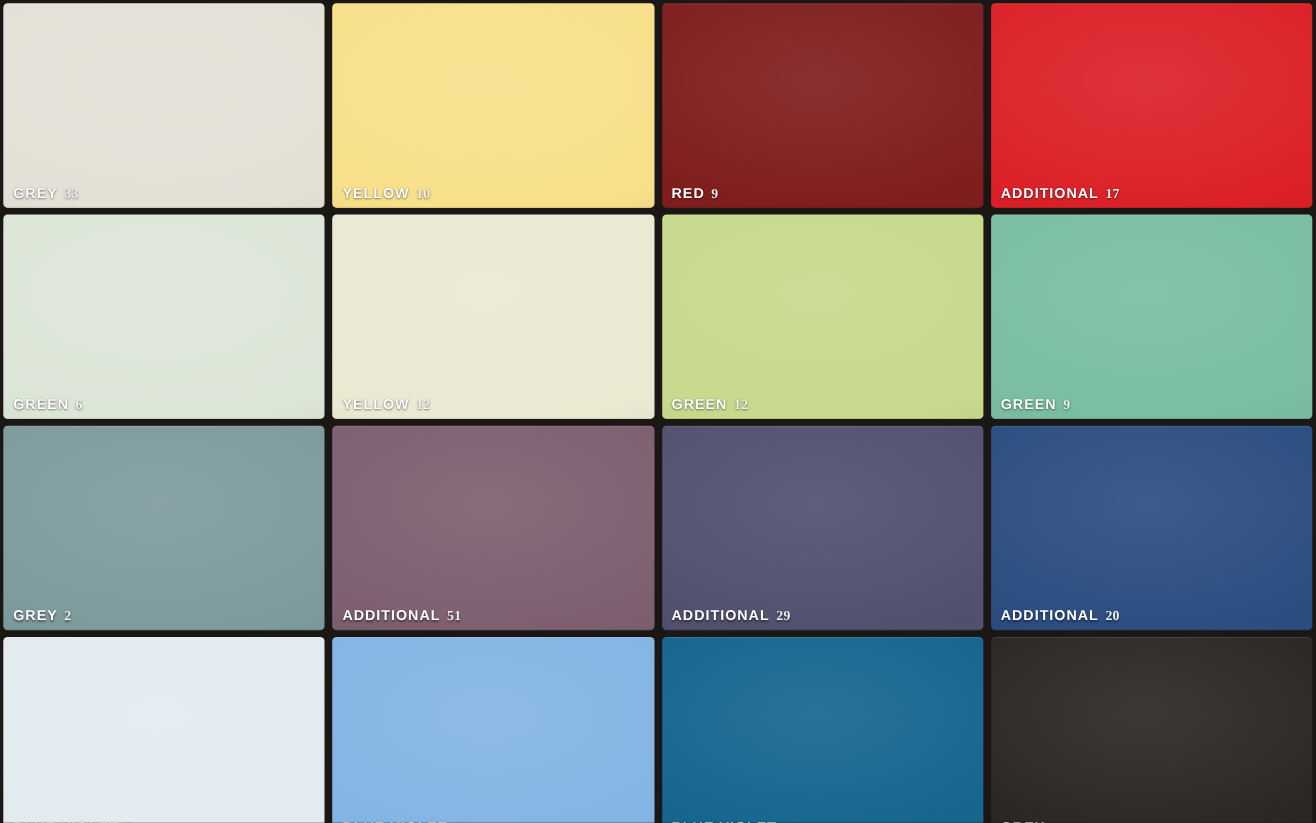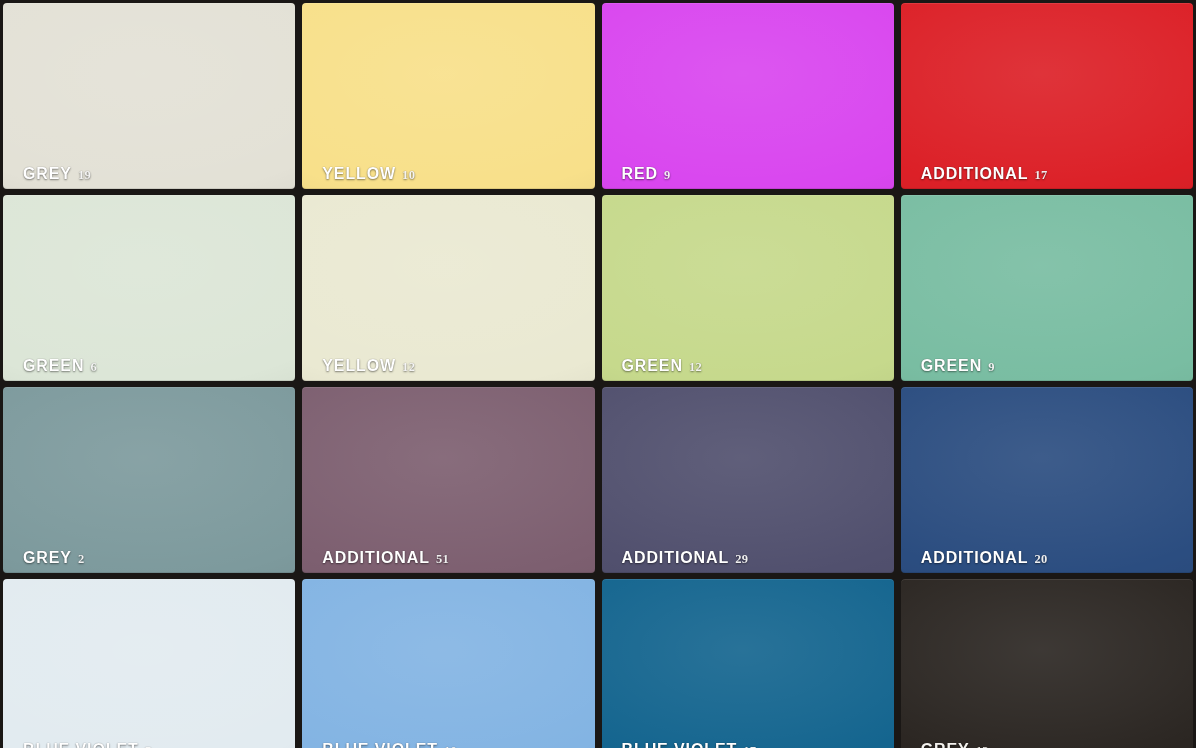--- a/index.html
+++ b/index.html
@@ -72,25 +72,24 @@
     line-height: 1;
     white-space: nowrap;
     text-shadow:
       0 1px 2px rgba(0,0,0,0.45),
       0 0 1px rgba(0,0,0,0.35);
     pointer-events: none;
   }
 
   .swatch-name {
     color: #ffffff;
-    font-size: 16px;
+    font-size: 13px;
     font-weight: bold;
     letter-spacing: 0.9px;
     text-transform: uppercase;
-    margin-left: 11px;
   }
 
   .swatch-number {
     color: rgba(255,255,255,0.92);
     font-size: 12.5px;
     font-weight: bold;
     letter-spacing: 0.3px;
     font-family: "Liberation Serif", serif;
   }
 
@@ -100,32 +99,32 @@
 </style>
 </head>
 <body>
 
 <div id="palette-grid" style="background: rgb(26, 23, 21); gap: 6px 7px; grid-template-columns: repeat(4, 1fr);">
     <div class="swatch" style="background: rgb(227, 225, 214); border-radius: 4px;">
       <div class="sheen"></div>
       <div class="edge"></div>
       <div class="swatch-label">
         <span class="swatch-name">GREY</span>
-        <span class="swatch-number">19</span>
+        <span class="swatch-number">33</span>
       </div>
     </div>
     <div class="swatch" style="background: rgb(248, 224, 138); border-radius: 4px;">
       <div class="sheen"></div>
       <div class="edge"></div>
       <div class="swatch-label">
         <span class="swatch-name">YELLOW</span>
         <span class="swatch-number">10</span>
       </div>
     </div>
-    <div class="swatch" style="background: #d946ef; border-radius: 4px;">
+    <div class="swatch" style="background: #7f1d1d; border-radius: 4px;">
       <div class="sheen"></div>
       <div class="edge"></div>
       <div class="swatch-label">
         <span class="swatch-name">RED</span>
         <span class="swatch-number">9</span>
       </div>
     </div>
     <div class="swatch" style="background: rgb(220, 32, 39); border-radius: 4px;">
       <div class="sheen"></div>
       <div class="edge"></div>

